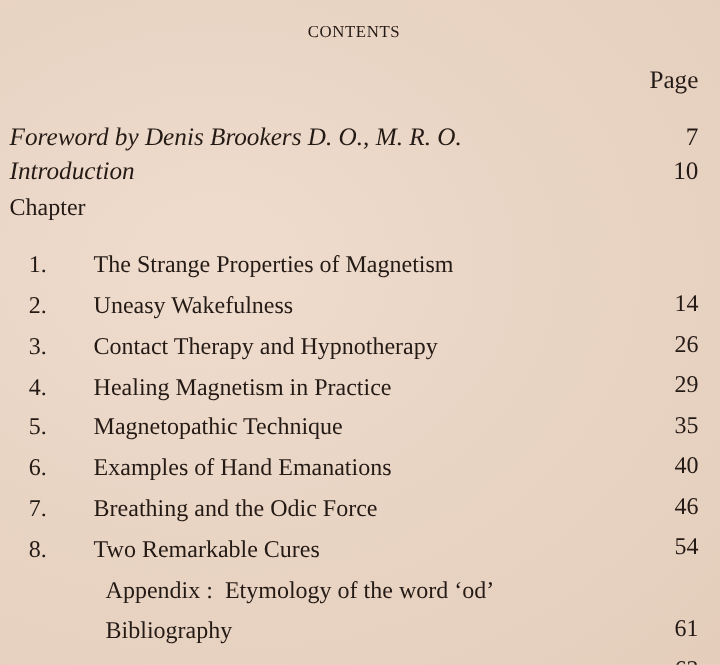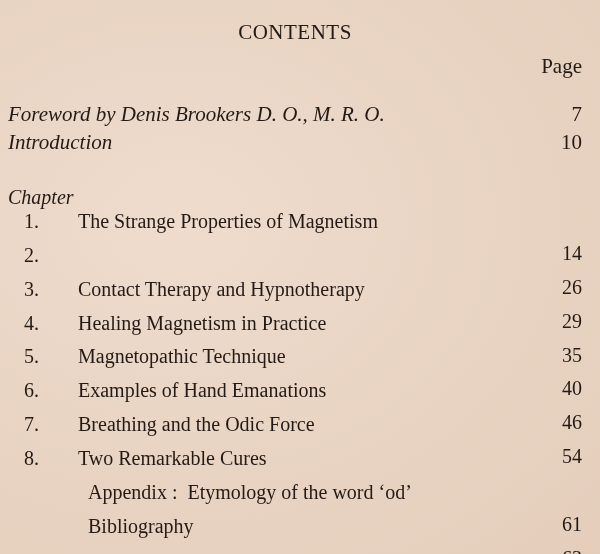--- a/index.html
+++ b/index.html
@@ -6,32 +6,32 @@
   body {
     width:600px; height:554px; overflow:hidden;
     background:#e9d5c5;
     background-image: radial-gradient(ellipse at 30% 40%, #efdccd 0%, #e8d3c2 60%, #e4cdbb 100%);
     font-family:"Liberation Serif", "DejaVu Serif", serif;
     color:#241a15;
     position:relative;
   }
   .title {
     position:absolute; top:20px; left:0; width:590px; text-align:center;
-    font-size:21px; letter-spacing:0.5px;
+    font-size:14px; letter-spacing:0.5px;
   }
   .page-head {
     position:absolute; top:54px; right:18px; font-size:21px;
   }
   .front {
     position:absolute; left:8px; right:18px; font-size:21px; font-style:italic;
     display:flex; justify-content:space-between;
   }
   .front .num { font-style:normal; }
   .chapter-head {
-    position:absolute; top:186px; left:8px; font-size:20px; font-style:italic;
+    position:absolute; top:162px; left:8px; font-size:20px; 
   }
   .row {
     position:absolute; left:0; right:18px; height:26px; font-size:20px;
     display:flex; align-items:baseline;
   }
   .row .n { position:absolute; left:24px; }
   .row .t { position:absolute; left:78px;text-align:right; }
   .row .p { position:absolute; right:0;margin-top:32px; }
   .row.sub .t { left:78px;margin-left:10px; }
 </style>
@@ -53,20 +53,21 @@
 
   <div class="chapter-head">Chapter</div>
 
   <div class="row" style="top:210px">
     <span class="n">1.</span>
     <span class="t">The Strange Properties of Magnetism</span>
     <span class="p">14</span>
   </div>
   <div class="row" style="top:244px">
     <span class="n">2.</span>
+    <span class="t">Uneasy Wakefulness</span>
     <span class="p">26</span>
   </div>
   <div class="row" style="top:278px">
     <span class="n">3.</span>
     <span class="t">Contact Therapy and Hypnotherapy</span>
     <span class="p">29</span>
   </div>
   <div class="row" style="top:312px">
     <span class="n">4.</span>
     <span class="t">Healing Magnetism in Practice</span>

